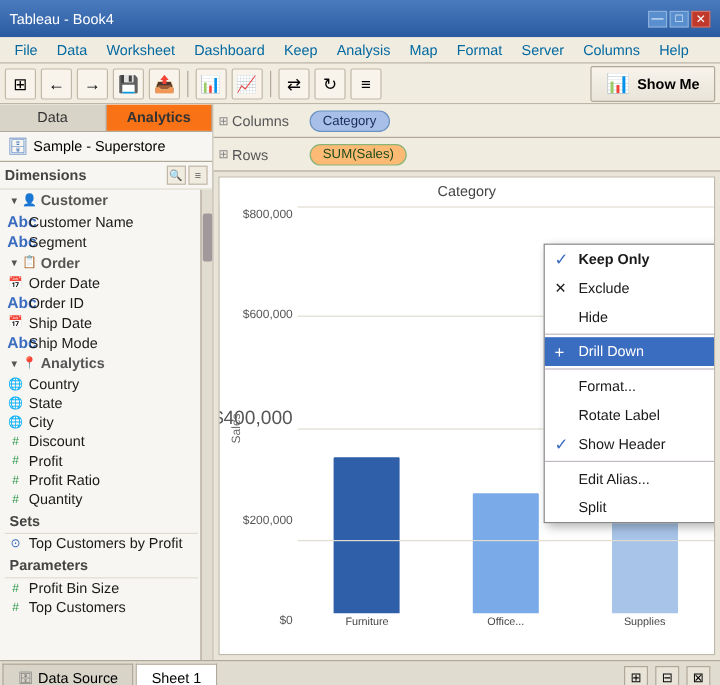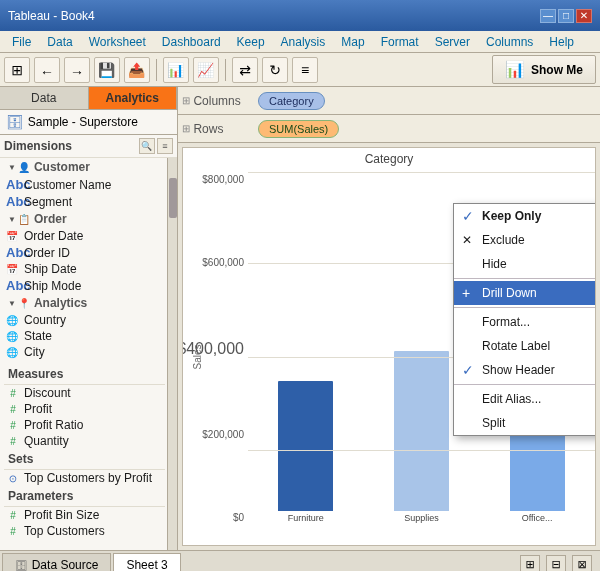--- a/index.html
+++ b/index.html
@@ -502,23 +502,20 @@
         </div>
         <div class="field-item">
           <span class="field-icon globe">🌐</span>
           <span>State</span>
         </div>
         <div class="field-item">
           <span class="field-icon globe">🌐</span>
           <span>City</span>
         </div>
 
-        <div class="panel-section-header" style="margin-top:4px;">
-          <span>Measures</span>
-        </div>
         <div class="field-item">
           <span class="field-icon hash">#</span>
           <span>Discount</span>
         </div>
         <div class="field-item">
           <span class="field-icon hash">#</span>
           <span>Profit</span>
         </div>
         <div class="field-item">
           <span class="field-icon hash">#</span>
@@ -594,27 +591,27 @@
           <div class="chart-grid" style="top:25%;"></div>
           <div class="chart-grid" style="top:50%;"></div>
           <div class="chart-grid" style="top:75%;"></div>
 
           <div class="bar-group">
             <div class="bar" style="height:130px; background:#2e5fa8; width:55px;"></div>
             <div class="bar-label">Furniture</div>
           </div>
 
           <div class="bar-group">
+            <div class="bar" style="height:100px; background:#7aaae8; width:55px;"></div>
+            <div class="bar-label">Office...</div>
+          </div>
+
+          <div class="bar-group">
             <div class="bar" style="height:160px; background:#a8c4e8; width:55px;"></div>
             <div class="bar-label">Supplies</div>
-          </div>
-
-          <div class="bar-group">
-            <div class="bar" style="height:100px; background:#7aaae8; width:55px;"></div>
-            <div class="bar-label">Office...</div>
           </div>
         </div>
       </div>
 
       <div class="context-menu">
 
         <div class="ctx-item">
           <span class="ctx-check">✓</span>
           <strong>Keep Only</strong>
         </div>
@@ -660,20 +657,20 @@
     </div>
   </div>
 </div>
 
 <div class="bottom-bar">
   <div class="bottom-tab">
     <span class="bottom-tab-icon">🗄</span>
     <span>Data Source</span>
   </div>
   <div class="bottom-tab active">
-    <span>Sheet 3</span>
+    <span>Sheet 1</span>
   </div>
   <div class="bottom-icons">
     <div class="bottom-icon-btn">⊞</div>
     <div class="bottom-icon-btn">⊟</div>
     <div class="bottom-icon-btn">⊠</div>
   </div>
 </div>
 
 </body></html>

